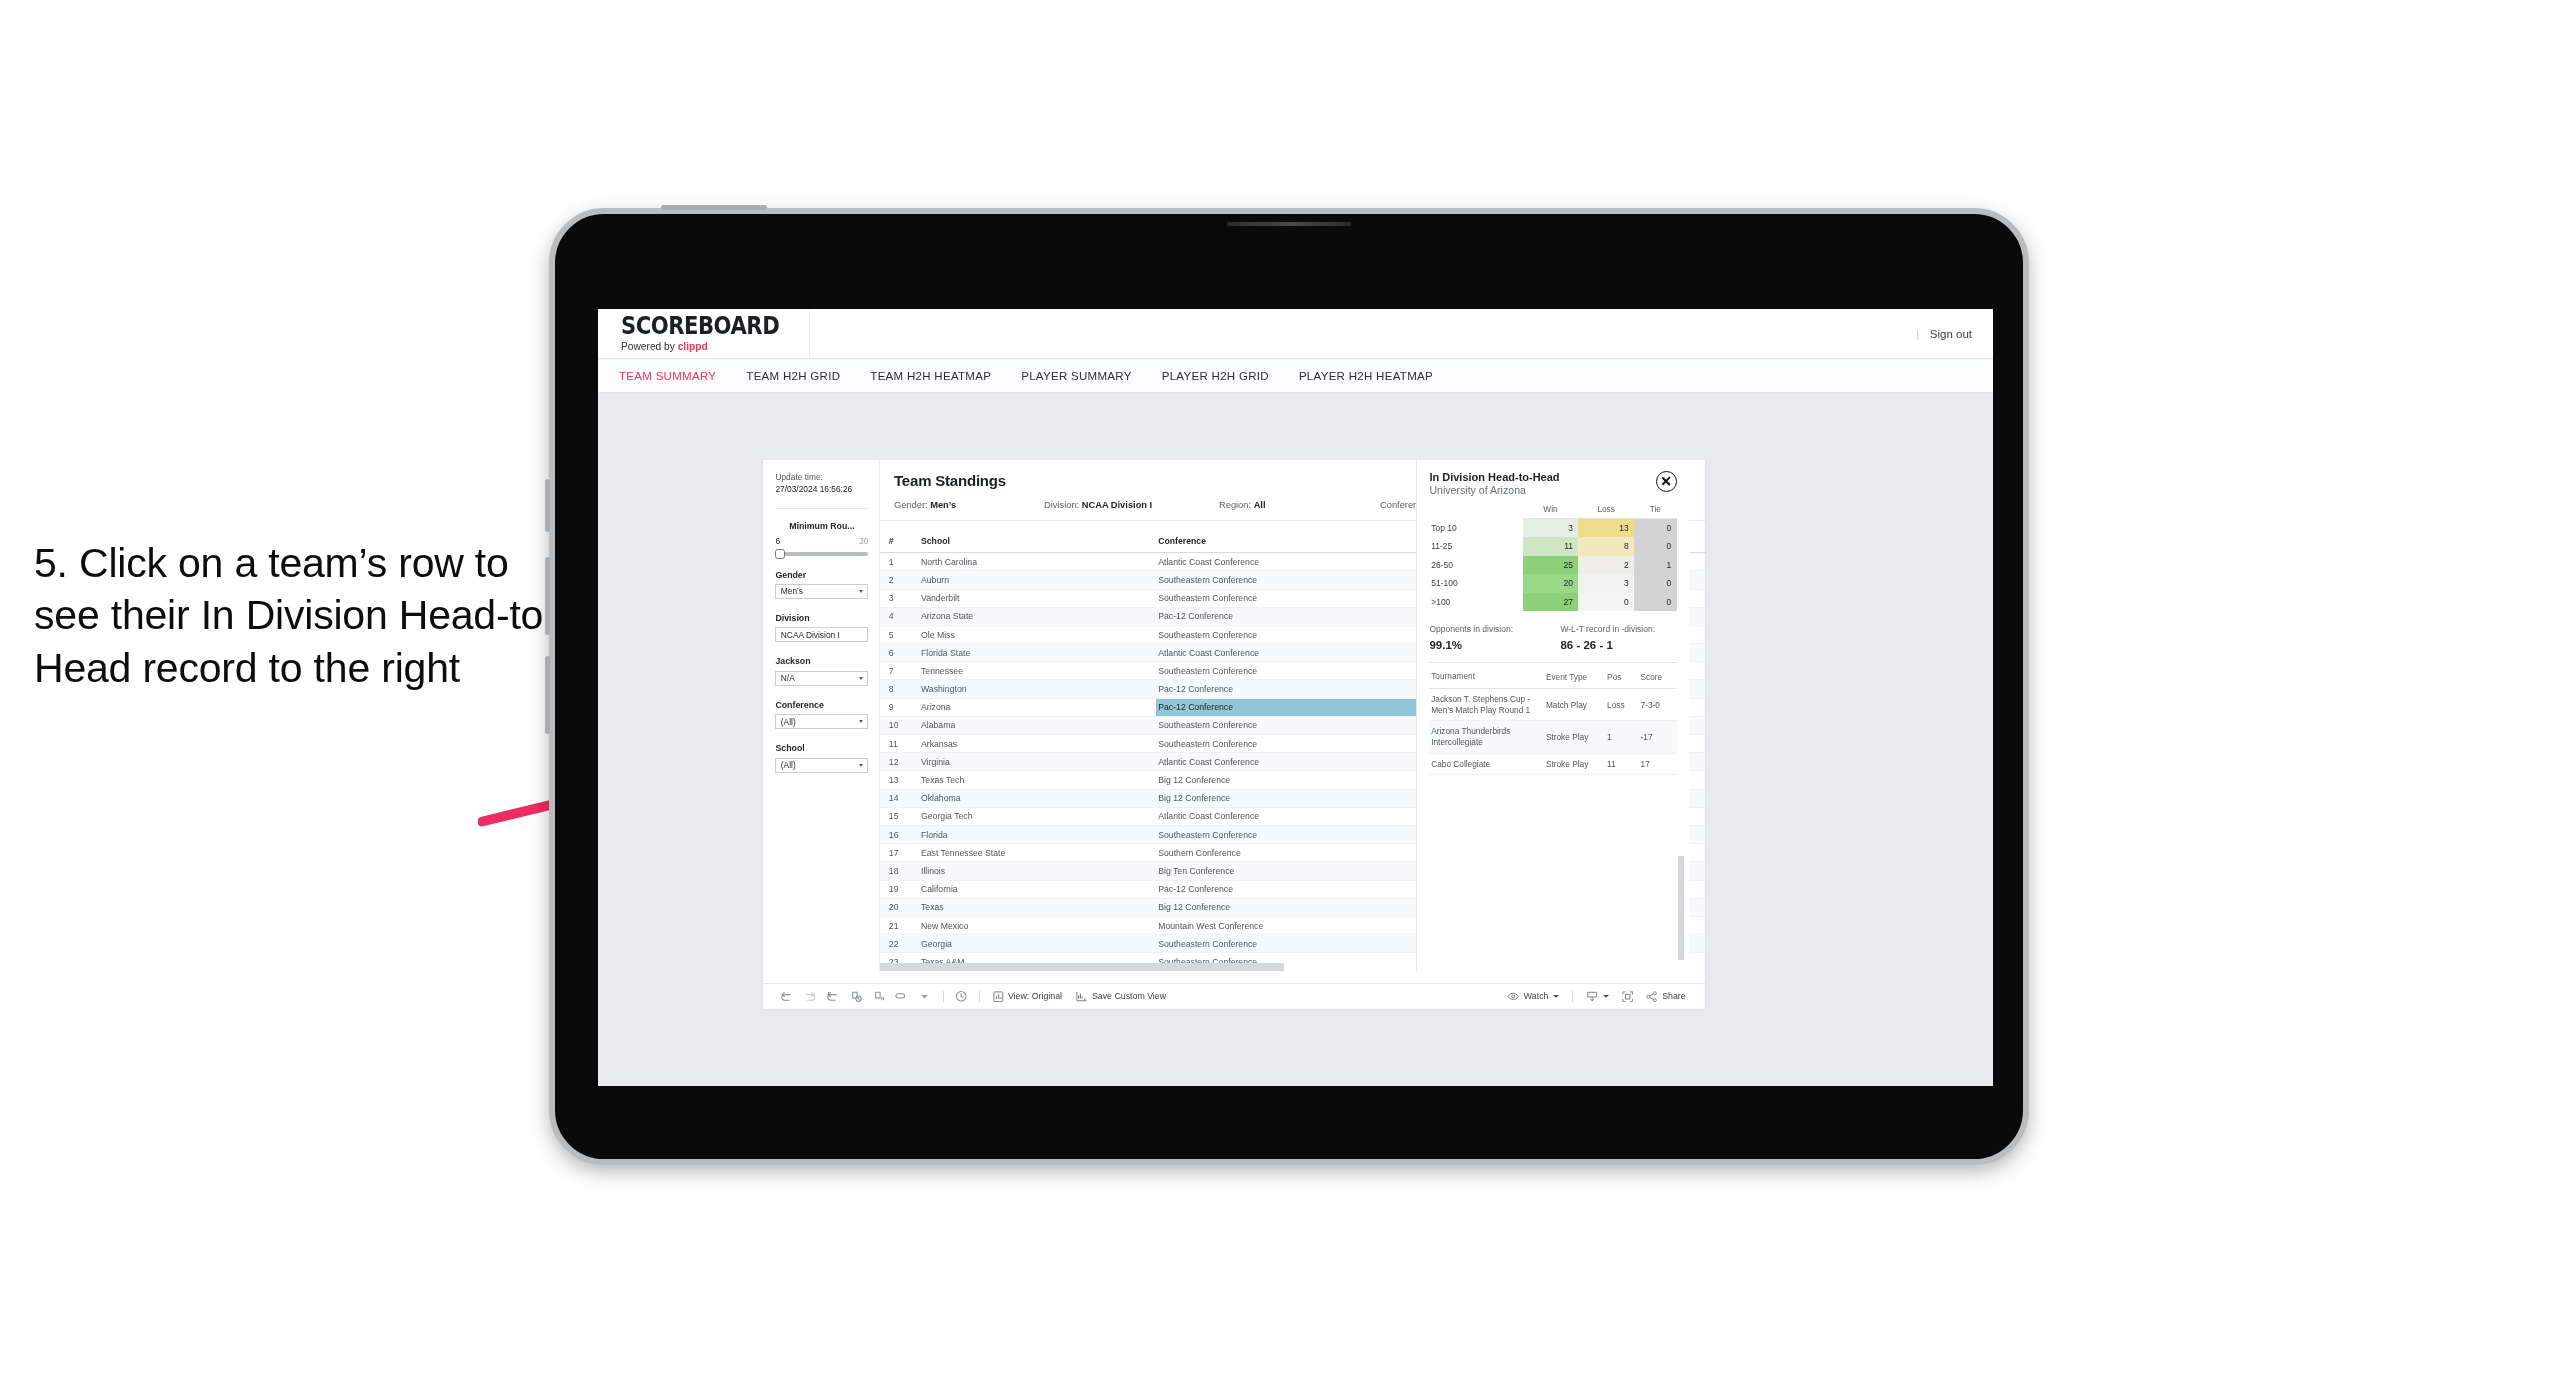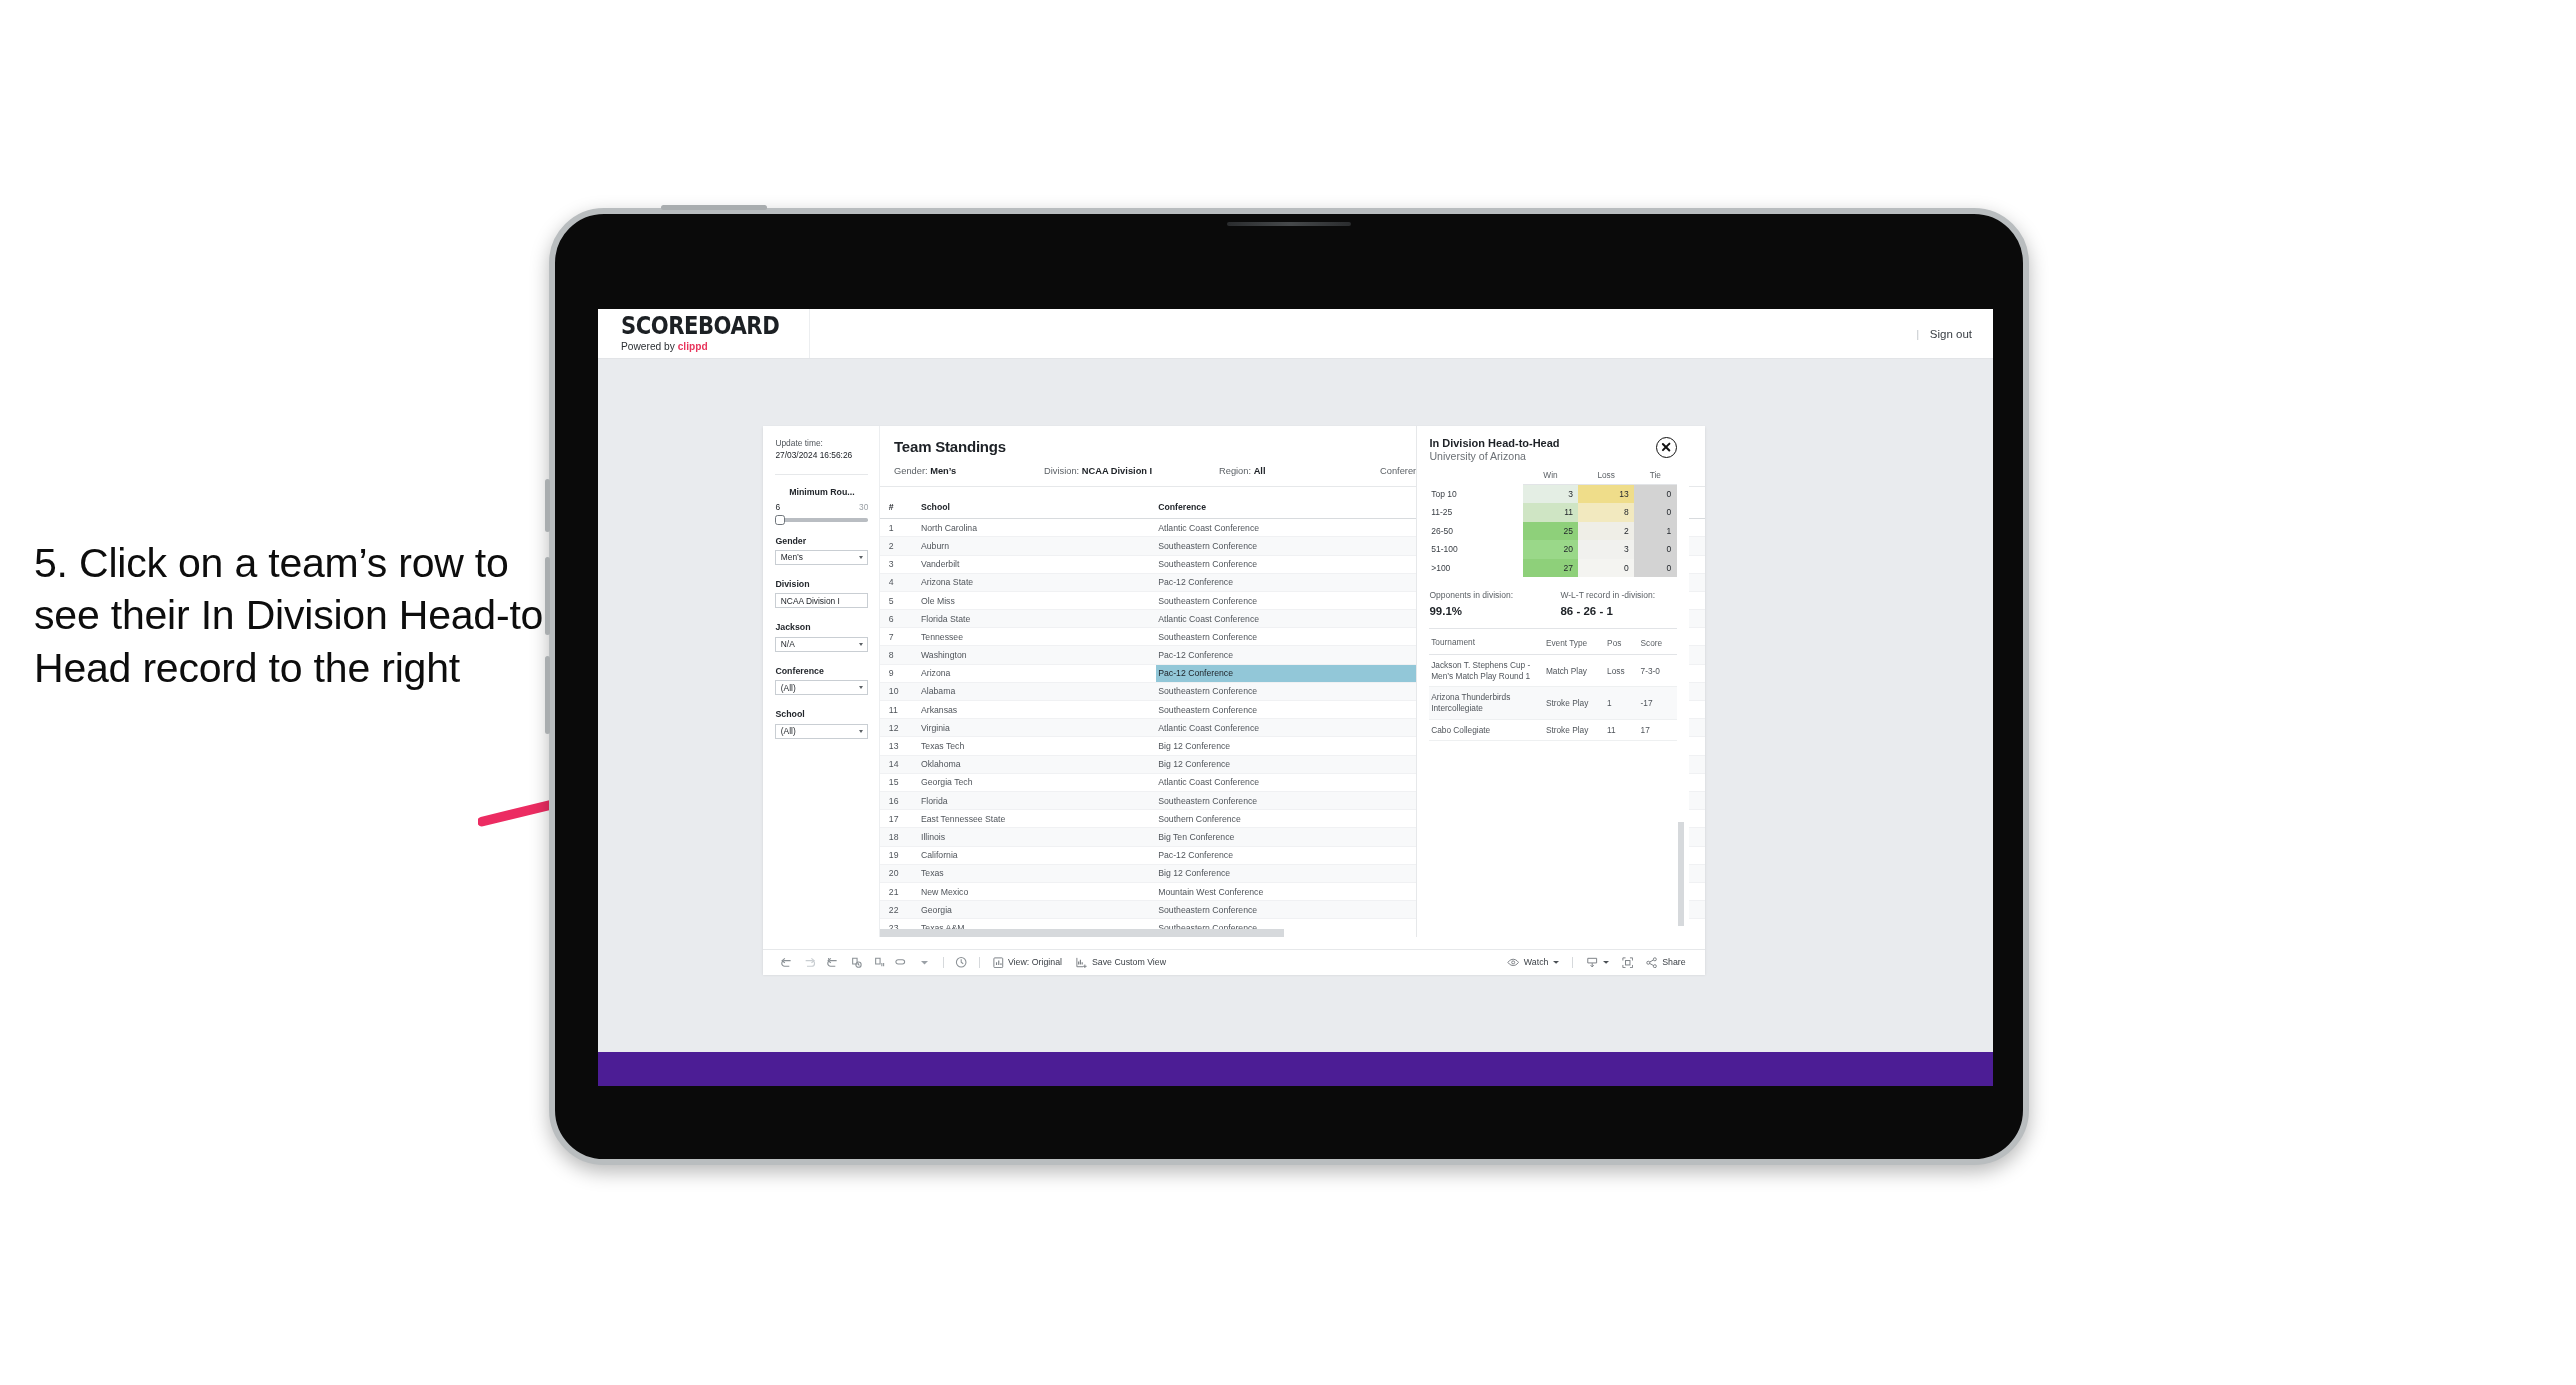--- a/index.html
+++ b/index.html
@@ -47,21 +47,21 @@
   .btn-v1 { left:-9.7px; top:265px; width:4.4px; height:53px; }
   .btn-v2 { left:-9.7px; top:343px; width:4.4px; height:78px; }
   .btn-v3 { left:-9.7px; top:442px; width:4.4px; height:78px; }
   .btn-top { top:-8.8px; left:106px; width:106px; height:4.4px; }
 
   
   .screen {
     position: absolute;
     left: 43px; top: 95px;
     width: 1395px; height: 777px;
-    background: #4c1d95;
+    background: #fef9c3;
     overflow: hidden;
   }
 
   
   .app-header {
     height: 50px; background: #ffffff;
     display: flex; align-items: stretch;
     border-bottom: 0.9px solid #e2e4e7;
     position: relative;
   }
@@ -270,20 +270,28 @@
         <div class="brand">
           <div class="brand-main">SCOREBOARD</div>
           <div class="brand-sub"><span>Powered by </span><span class="clippd">clippd</span></div>
         </div>
         <div class="header-right">
           <span class="divider">|</span>
           <span class="signout">Sign out</span>
         </div>
       </div>
 
+      <div class="subtabs">
+        <div class="subtab active">TEAM SUMMARY</div>
+        <div class="subtab">TEAM H2H GRID</div>
+        <div class="subtab">TEAM H2H HEATMAP</div>
+        <div class="subtab">PLAYER SUMMARY</div>
+        <div class="subtab">PLAYER H2H GRID</div>
+        <div class="subtab">PLAYER H2H HEATMAP</div>
+      </div>
 
       <div class="workspace">
         <div class="viz-card">
           <div class="viz-body">
 
             <div class="filters">
               <div class="upd-label">Update time:</div>
               <div class="upd-value">27/03/2024 16:56:26</div>
               <div class="f-sep"></div>
 

